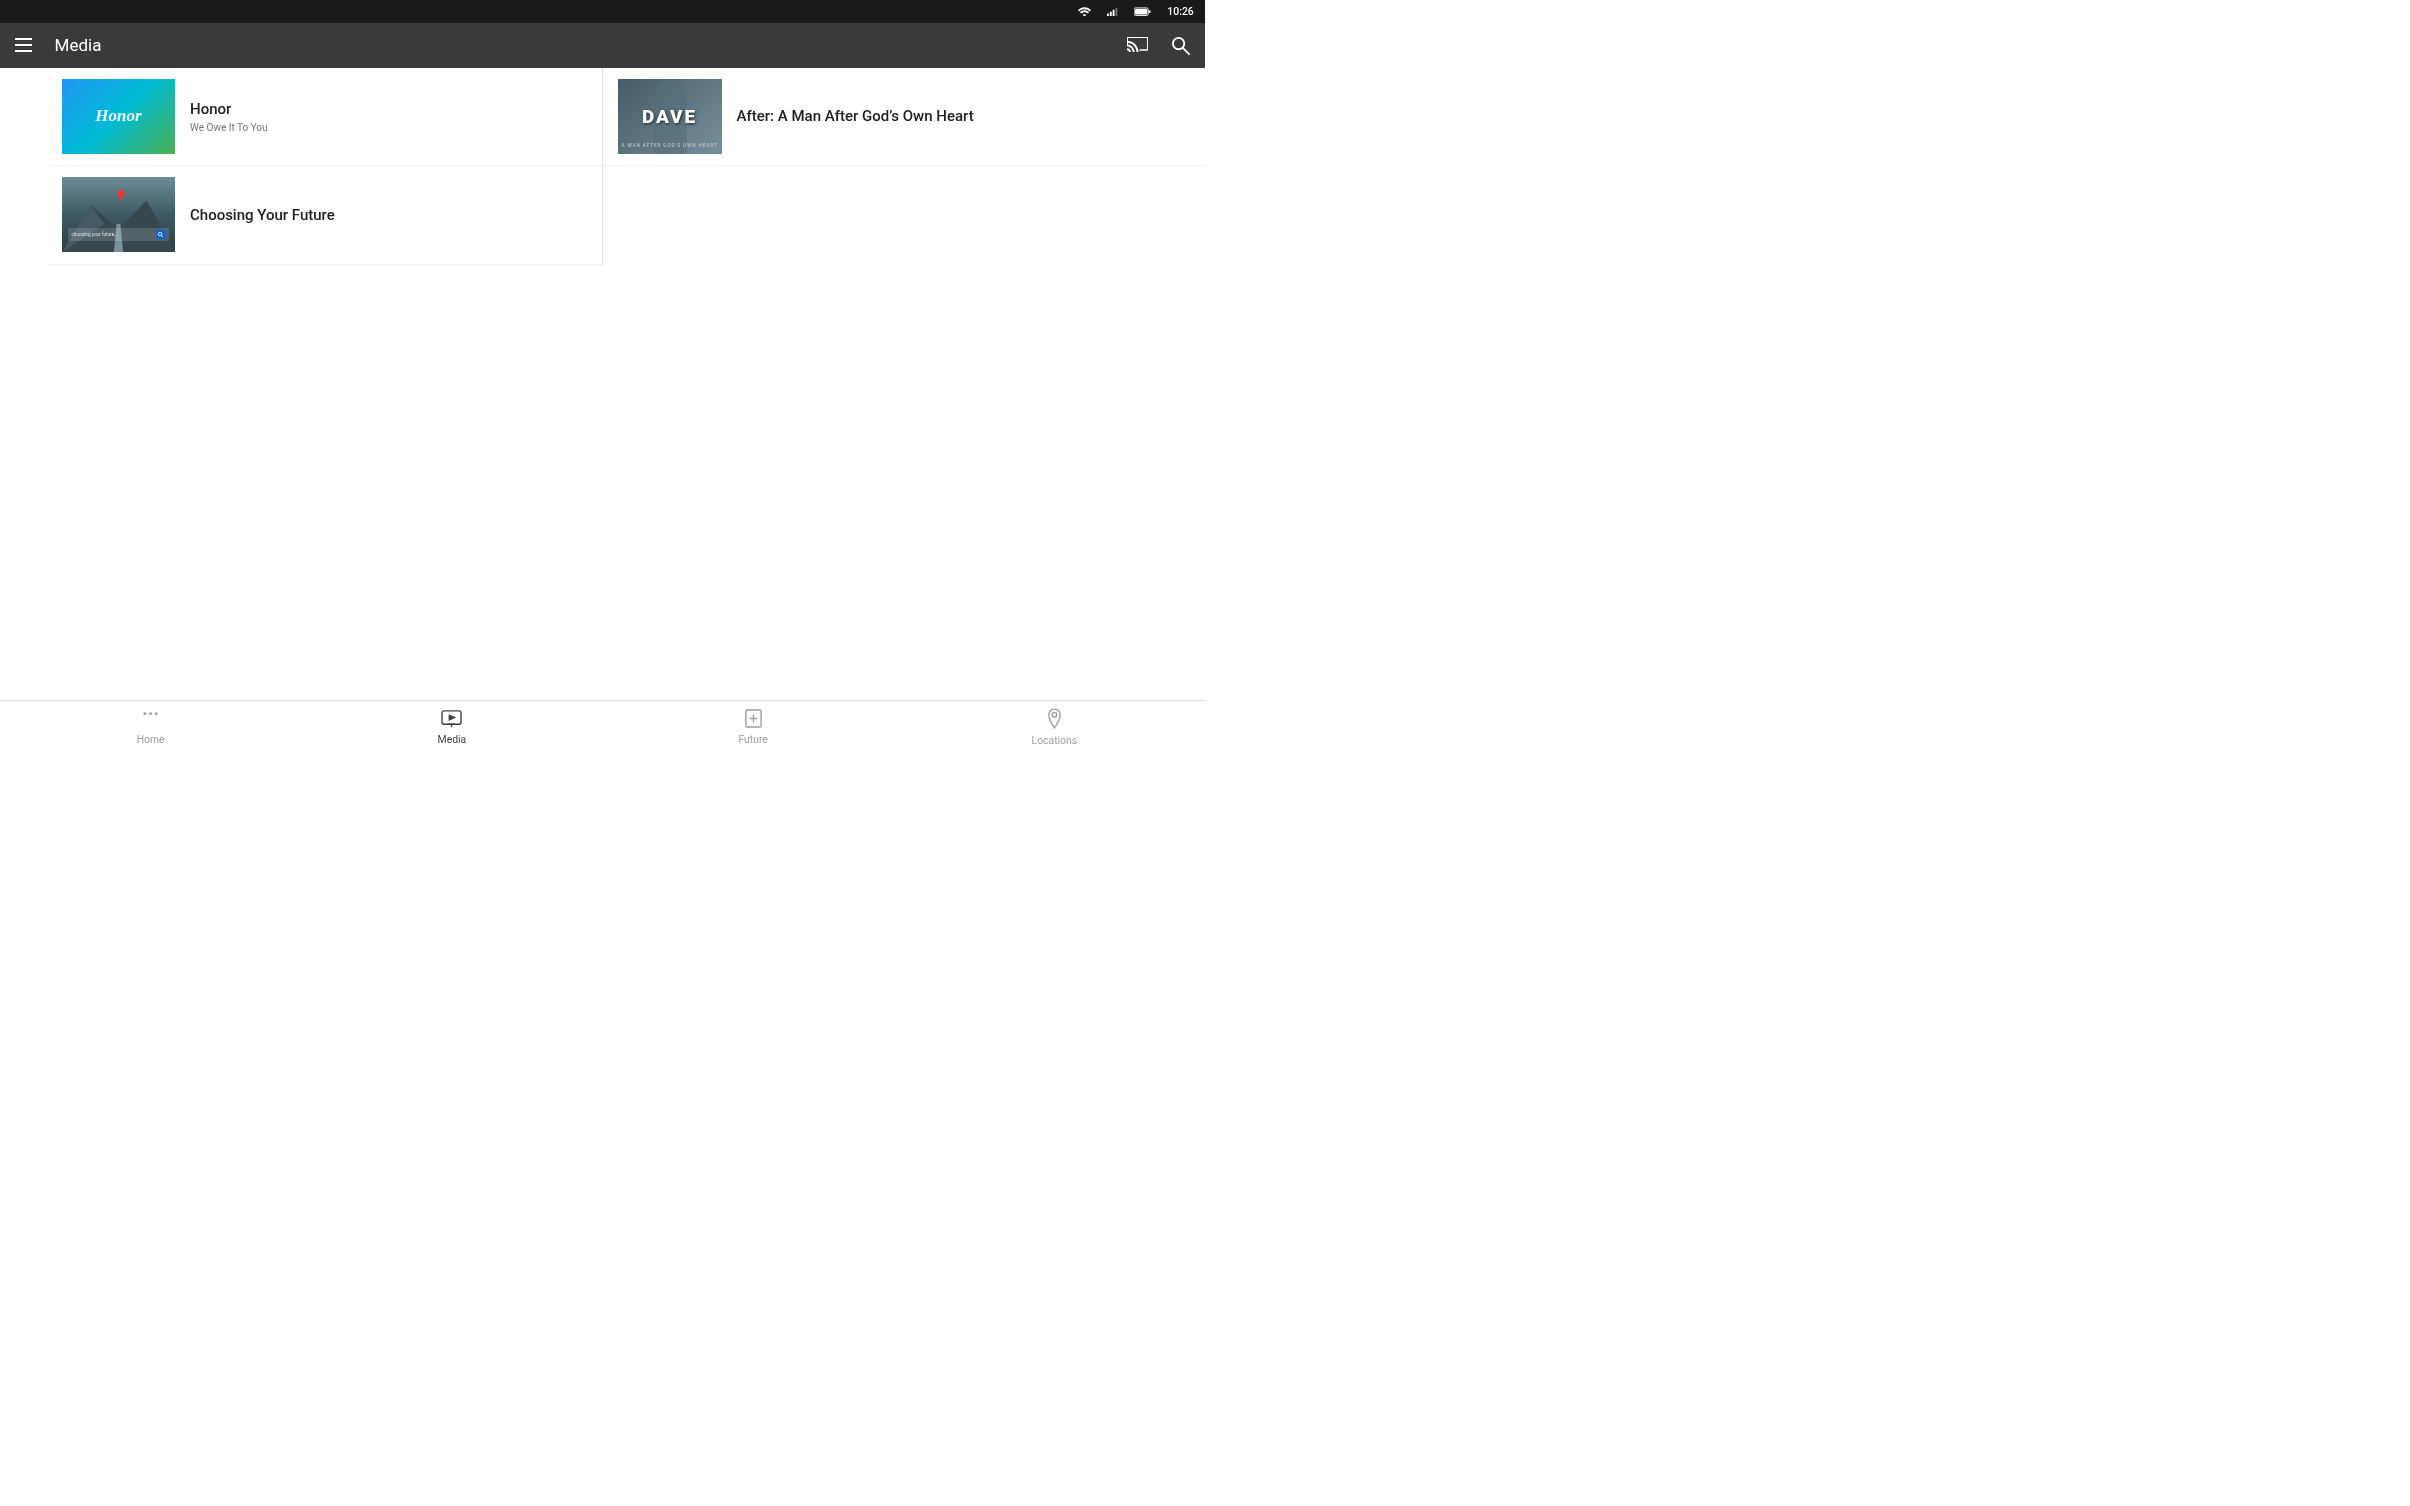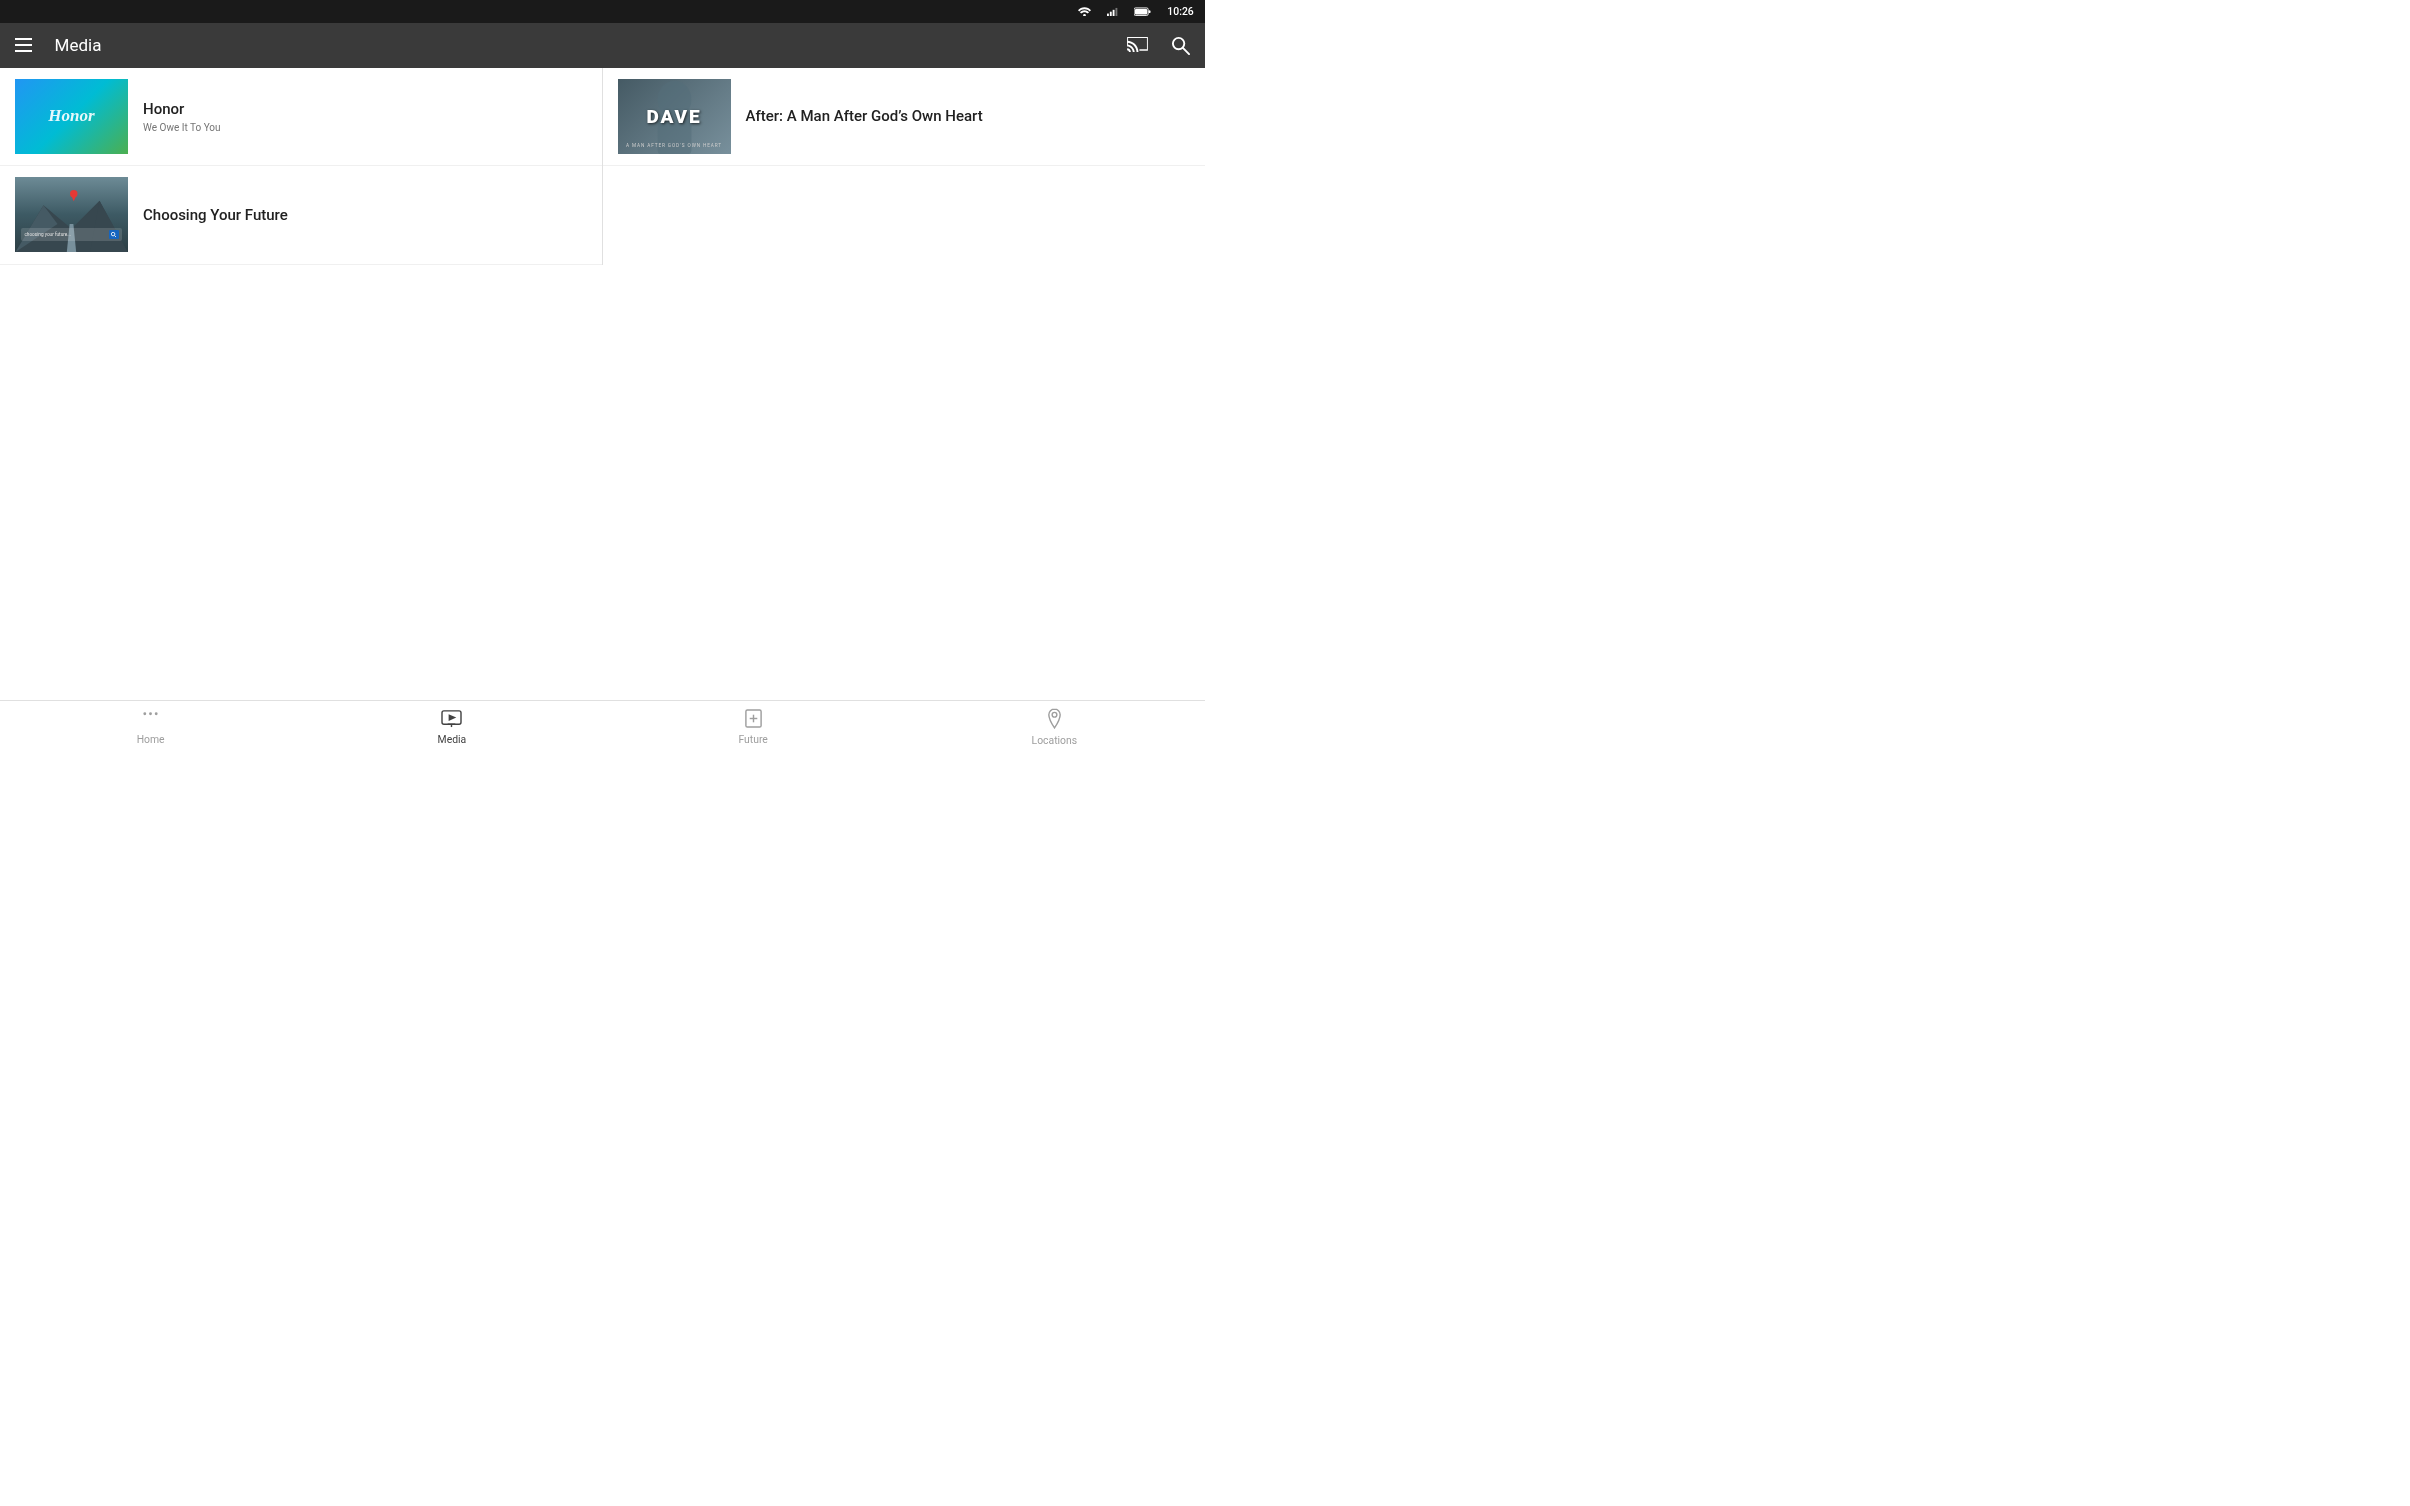--- a/index.html
+++ b/index.html
@@ -100,20 +100,21 @@
 
     
     .content-grid {
       display: grid;
       grid-template-columns: 1fr 1fr;
       width: 100%;
     }
 
     .left-col {
       border-right: 0.9px solid #e0e0e0;
+      margin-left: 47px;
     }
 
     .right-col {}
 
     
     .list-item {
       display: flex;
       align-items: center;
       padding: 11.3px 15px;
       border-bottom: 0.9px solid #f0f0f0;
@@ -153,21 +154,21 @@
     .thumb-honor-text {
       font-family: 'Georgia', serif;
       font-style: italic;
       color: rgba(255,255,255,0.9);
       font-size: 17px;
       font-weight: bold;
     }
 
     
     .thumb-dave {
-      width: 113px;
+      width: 104px;
       height: 75px;
       background: #607d8b;
       display: flex;
       align-items: center;
       justify-content: center;
       flex-shrink: 0;
       position: relative;
       overflow: hidden;
     }
 

